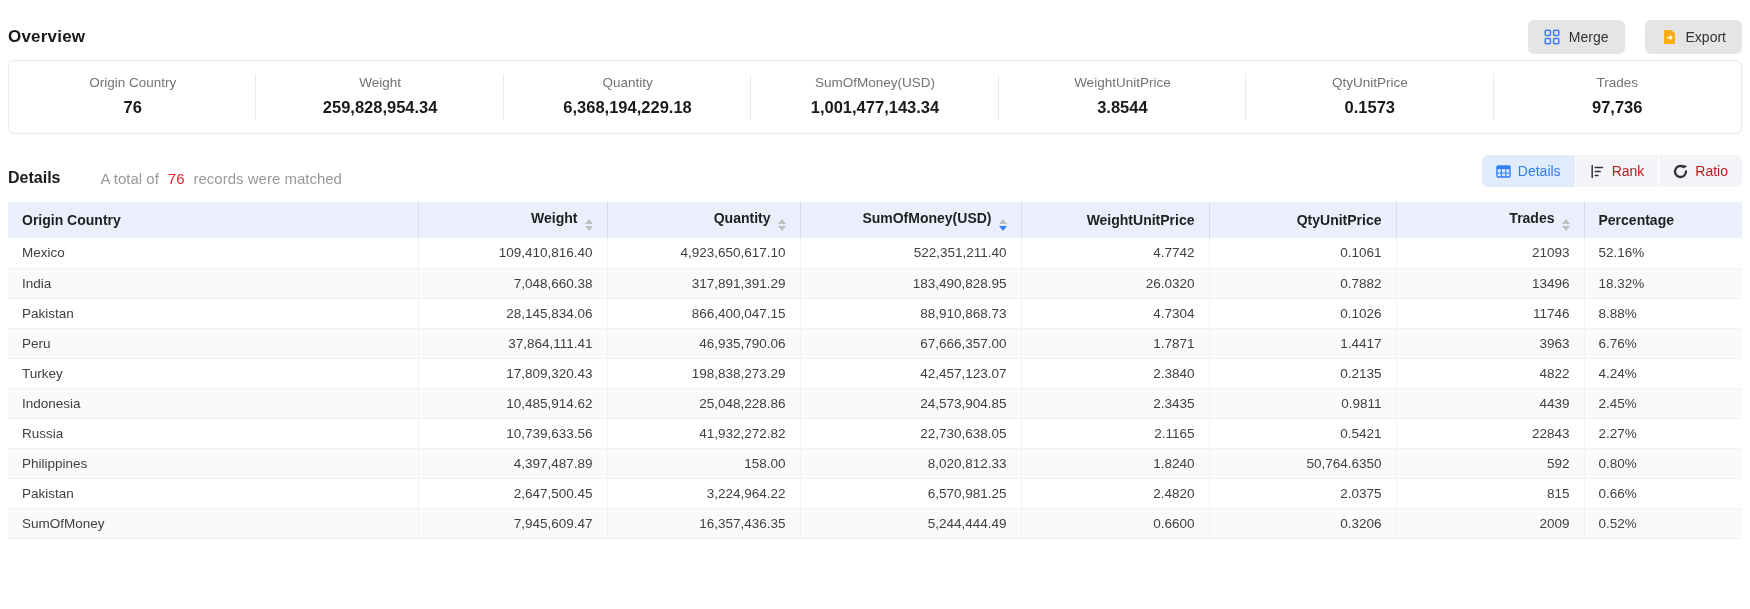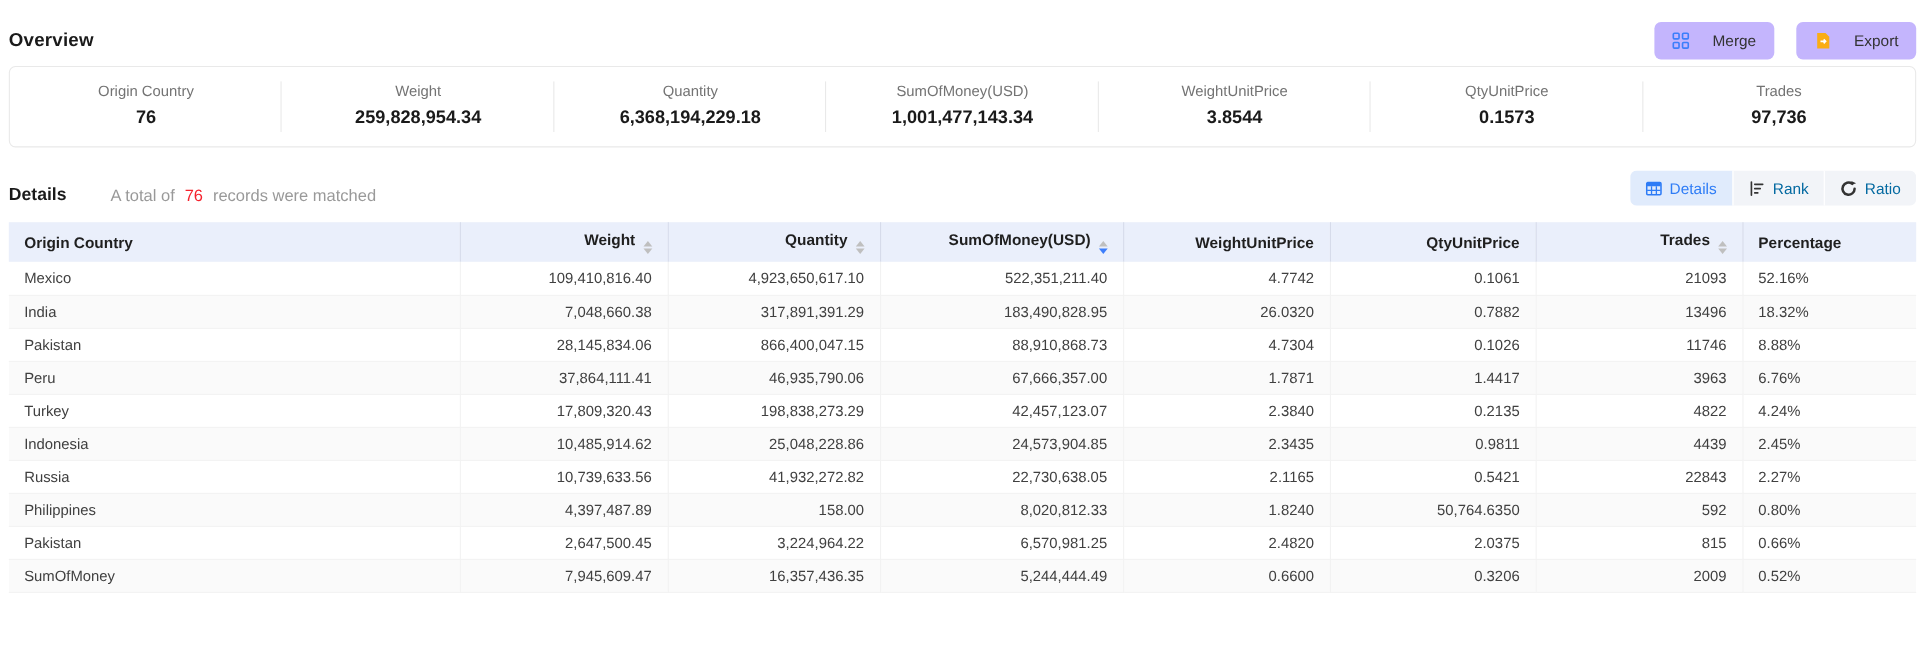--- a/index.html
+++ b/index.html
@@ -10,22 +10,22 @@
     color:#333;
   }
   .page { width:1750px; height:609px; padding:0 8px; }
 
   
   .topbar { display:flex; align-items:center; padding-top:28px; height:46px; }
   .page-title { margin:0; font-size:17px; font-weight:700; color:#1a1a1a; letter-spacing:.2px; }
   .topbar-actions { margin-left:auto; display:flex; gap:20px; }
   .soft-btn {
     height:34px; padding:0 16px; border:none; border-radius:6px;
-    background:#c4b5fd; color:#333; font-size:14px;
-    display:inline-flex; align-items:center; gap:21px; cursor:pointer;
+    background:#e5e5e5; color:#333; font-size:14px;
+    display:inline-flex; align-items:center; gap:9px; cursor:pointer;
     font-family:inherit;
     justify-content:flex-end;
   }
   .soft-btn svg { display:block; }
 
   
   .stats-card {
     margin-top:14px; height:74px; border:1px solid #e9e9e9; border-radius:6px;
     display:flex; align-items:center; background:#fff;
   }
@@ -36,21 +36,21 @@
   .stat-label { font-size:13.5px; color:#737373; line-height:19px; }
   .stat-value { font-size:16.5px; font-weight:700; color:#1a1a1a; line-height:24px; margin-top:3px; }
 
   
   .details-bar { margin-top:21px; height:32px; display:flex; align-items:flex-end; }
   .section-title { margin:0; font-size:16px; font-weight:700; color:#1a1a1a; }
   .summary { margin-left:40px; font-size:15px; color:#999; }
   .summary .count { color:#f5222d; margin:0 9px; }
   .segmented { margin-left:auto; display:flex; border-radius:6px; overflow:hidden; }
   .segment {
-    height:32px; padding:0 14px; border:none; background:#f2f4f8; color:#0369a1;
+    height:32px; padding:0 14px; border:none; background:#f2f4f8; color:#b91c1c;
     font-size:14px; display:inline-flex; align-items:center; gap:7px; cursor:pointer;
     font-family:inherit;
   }
   .segment + .segment { border-left:1px solid #fff; }
   .segment.active { background:#e0ebfc; color:#2e7cf6; }
   .segment svg { display:block; }
 
   
   table.data-table {
     margin-top:15px; width:1734px; border-collapse:collapse; table-layout:fixed;

